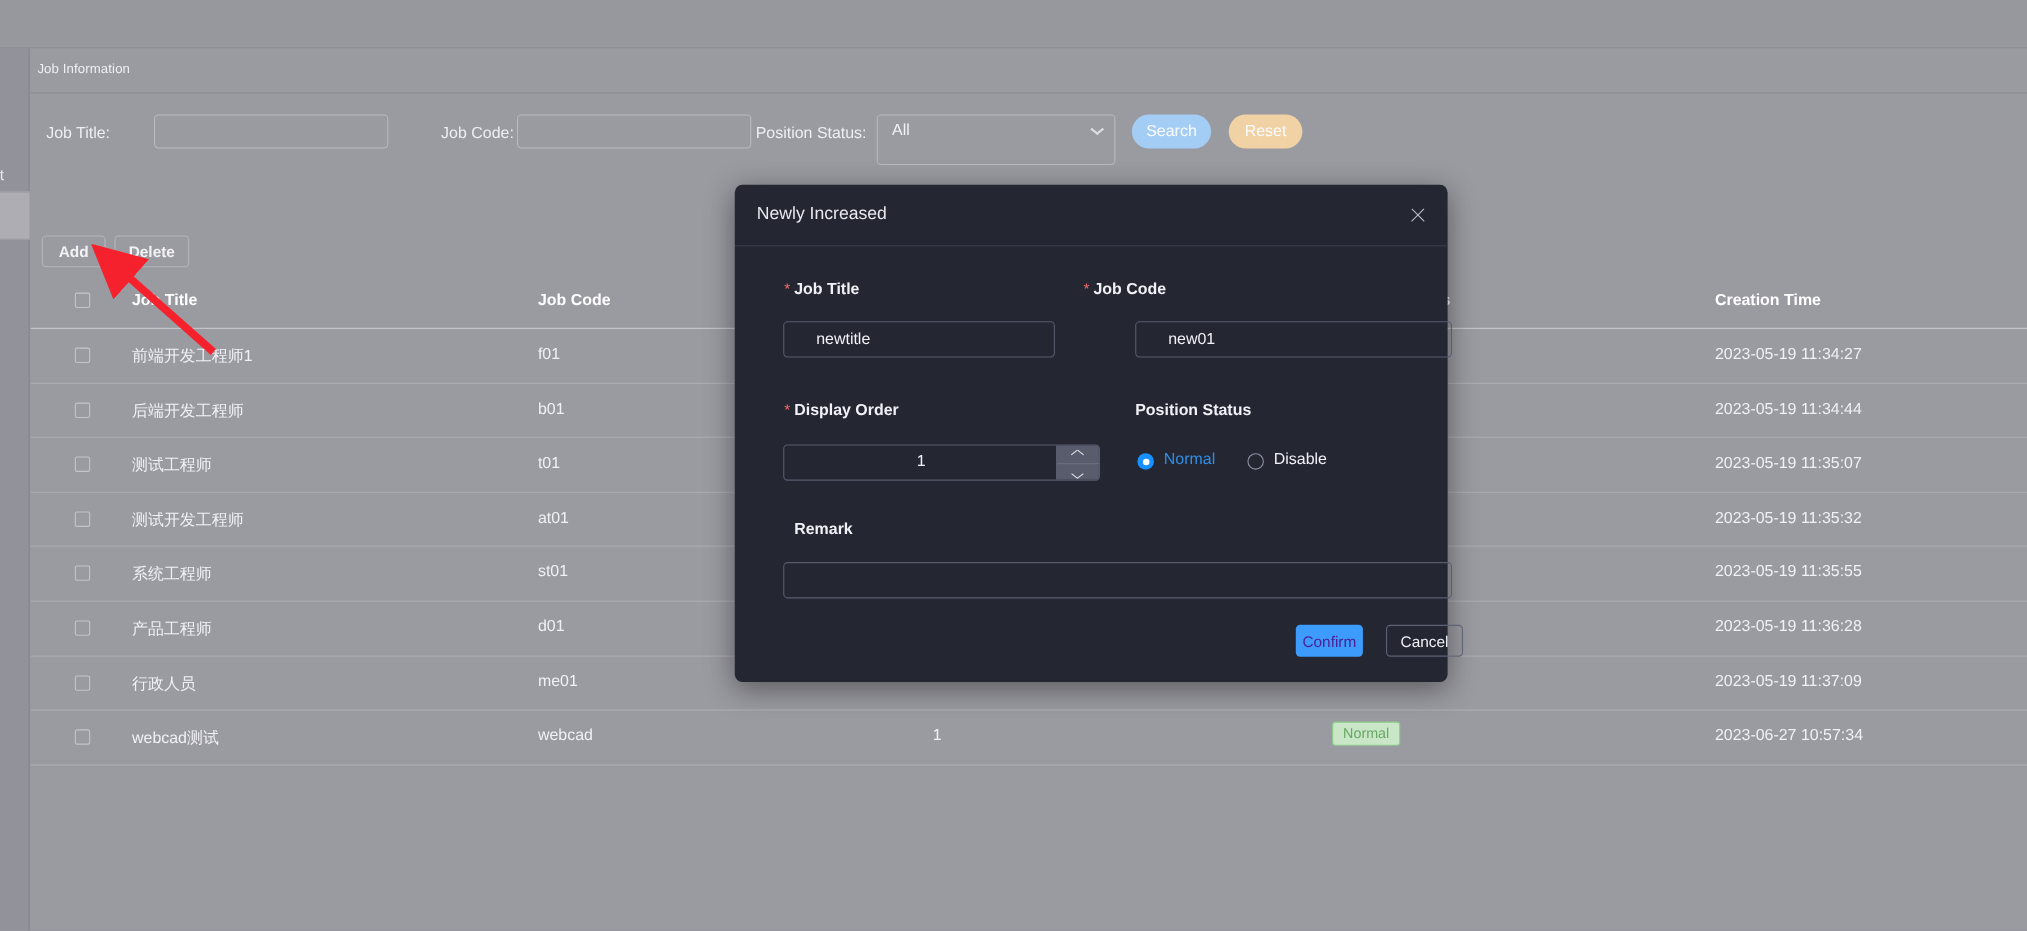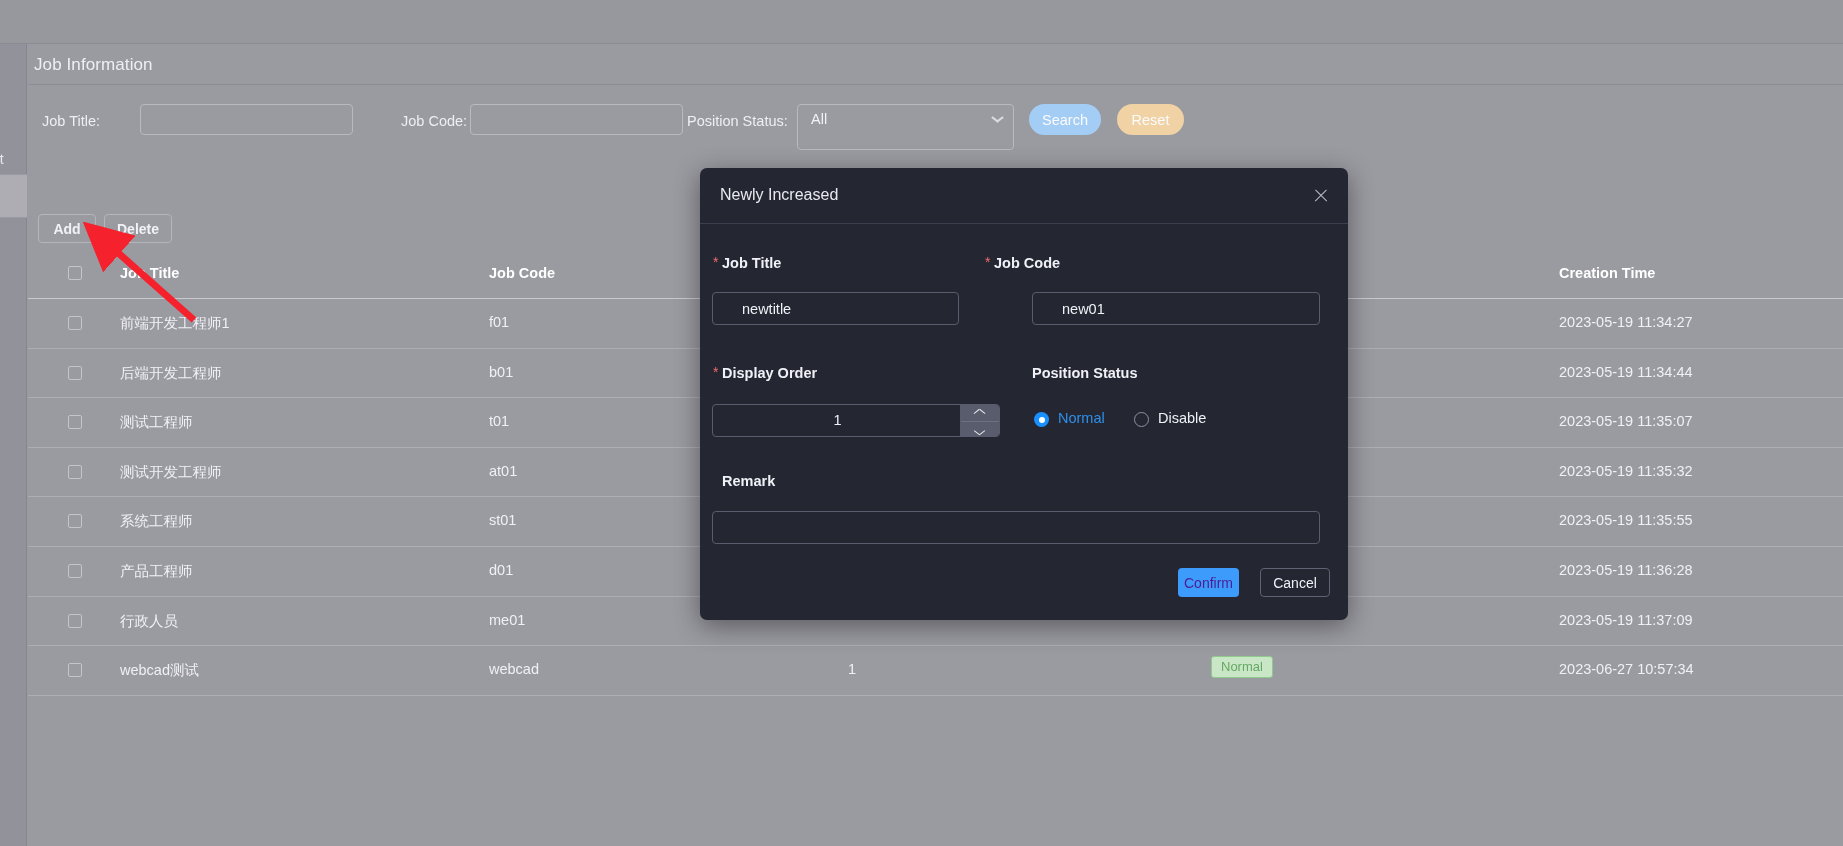--- a/index.html
+++ b/index.html
@@ -58,21 +58,21 @@
   
   .content {
     position: absolute;
     left: 28px; top: 44px;
     width: 1815px; height: 802px;
     background: #9a9aa1;
   }
   .panel-title {
     position: absolute;
     left: 6px; top: 11px;
-    font-size: 17px;
+    font-size: 12px;
     color: #eeeef3;
     letter-spacing: .1px;
     text-align: center;
   }
   .panel-rule {
     position: absolute;
     left: 0; top: 40px;
     width: 1815px; height: 1px;
     background: #8c8c94;
   }
@@ -217,21 +217,21 @@
     line-height: 1;
   }
 
   
   .arrow { position: absolute; left: 50px; top: 178px; pointer-events: none; }
 
   
   .overlay { position: absolute; inset: 0; }
   .modal {
     position: absolute;
-    left: 700px; top: 168px;
+    left: 668px; top: 168px;
     width: 648px; height: 452px;
     background: #242632;
     border-radius: 7px;
     box-shadow: 0 6px 26px rgba(0,0,0,.42);
     overflow: hidden;
   }
   .modal-head {
     position: absolute;
     left: 0; top: 0;
     width: 648px; height: 56px;

